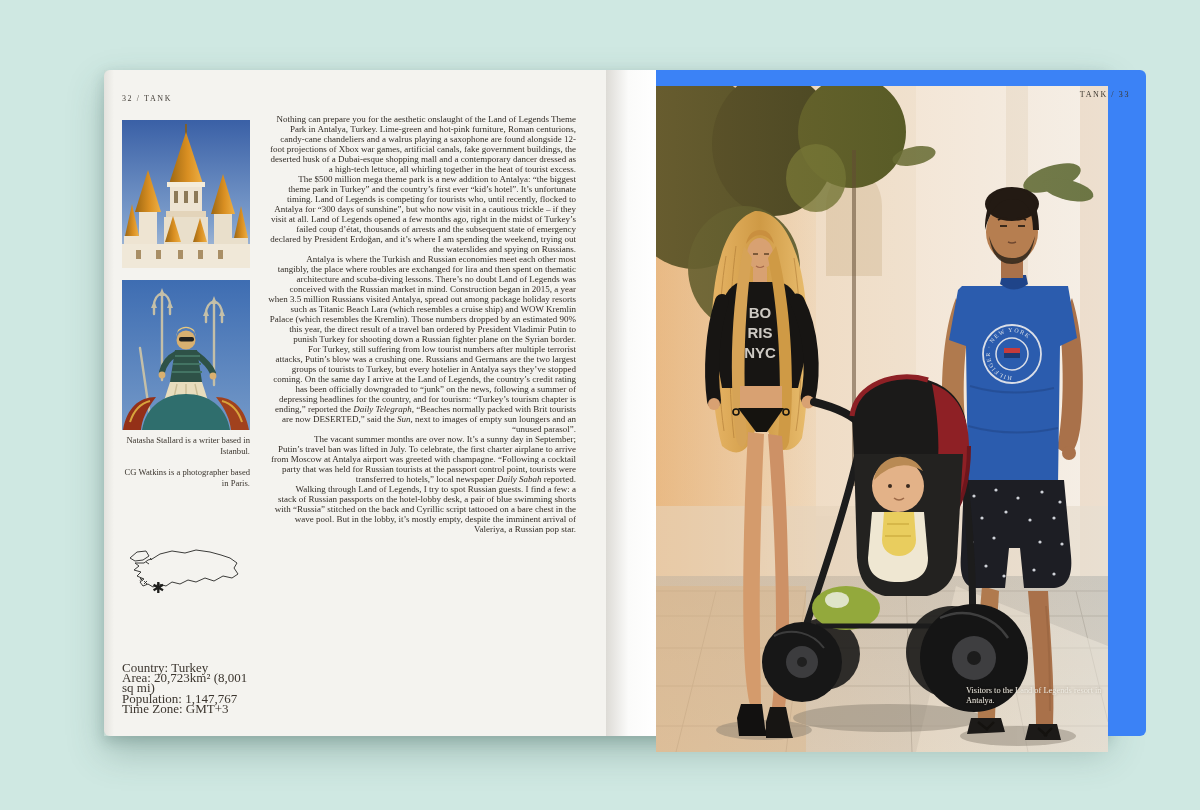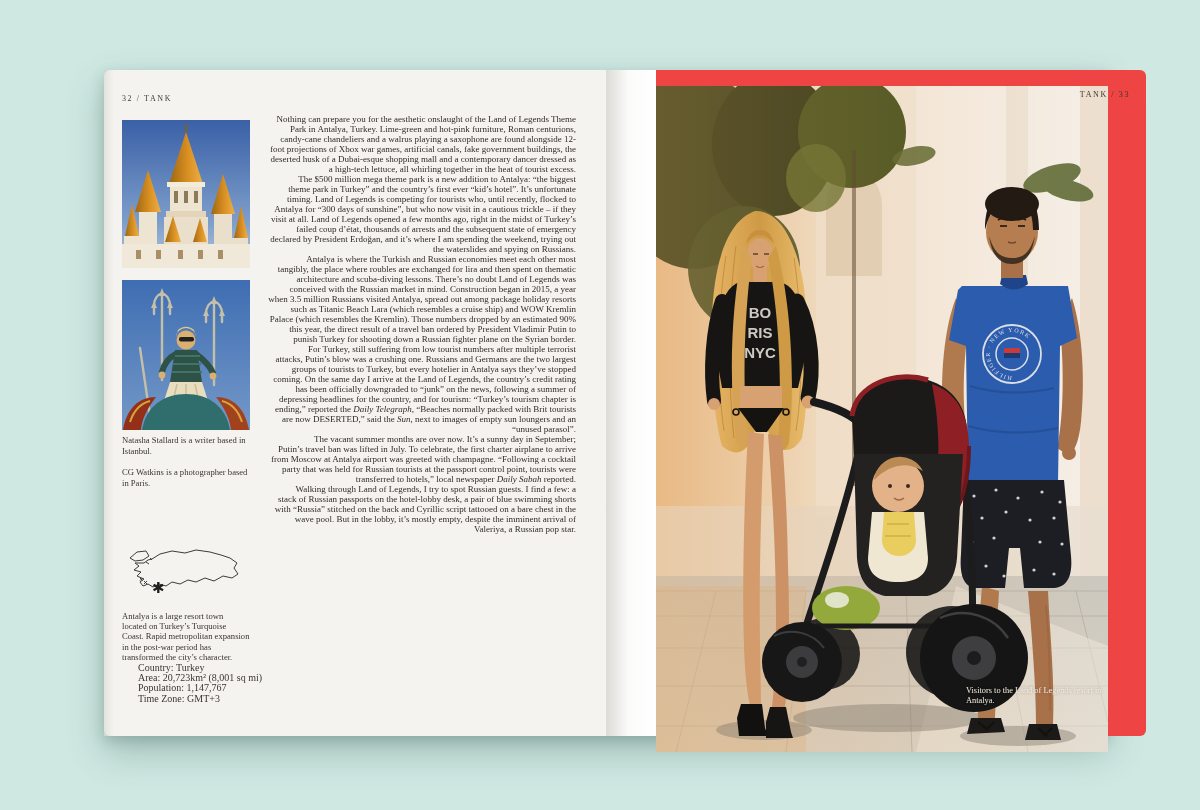--- a/index.html
+++ b/index.html
@@ -8,41 +8,41 @@
 
   .spread { position:absolute; left:104px; top:70px; width:1004px; height:666px;
             box-shadow:0 16px 34px rgba(52,88,80,.30), 0 5px 12px rgba(52,88,80,.22); }
 
   .page { position:absolute; top:0; height:666px; width:540px;border-radius:6px; }
   .page-left { left:0; background:#f4f3ef; }
   .page-left::before { content:''; position:absolute; left:0; top:0; bottom:0; width:10px;
             background:linear-gradient(to right, rgba(150,148,140,.18), rgba(0,0,0,0)); }
   .page-left::after { content:''; position:absolute; right:0; top:0; bottom:0; width:30px;
             background:linear-gradient(to right, rgba(110,108,100,0), rgba(110,108,100,.30)); }
-  .page-right { left:502px; background:#ef4444; }
+  .page-right { left:502px; background:#3b82f6; }
   .gutter { position:absolute; left:0; top:0; bottom:0; width:50px;
             background:linear-gradient(to right, #dddbd6 0, #fbfbfa 45%, #ffffff 100%); }
 
   .folio { position:absolute; font-size:8px; letter-spacing:1.6px; color:#45403a;
            font-family:"Liberation Serif", serif; }
   .folio-left { left:18px; top:24px; }
   .folio-right { right:16px; top:20px; color:#3c372f; z-index:5; }
 
   
   .sidebar { position:absolute; left:18px; top:0; width:128px; height:666px; }
   .side-photo { position:absolute; left:0; width:128px; overflow:hidden; background:#9db4d2; }
   .side-photo svg { display:block; }
   .photo-castle { top:50px; height:148px; }
   .photo-trident { top:210px; height:150px; }
-  .bio { position:absolute; left:0; width:128px; font-size:8.6px; line-height:10.6px; color:#3b352e; }
+  .bio { position:absolute; left:0; width:128px; font-size:8.6px; line-height:10.6px; color:#3b352e;text-align:right; }
   .bio-1 { top:365px; }
   .bio-2 { top:397px; }
   .map-box { position:absolute; left:0; top:473px; width:120px; height:60px; }
   .loc-note { position:absolute; left:0; top:541px; width:128px; font-size:8.6px; line-height:10.2px; color:#3b352e; }
-  .facts { position:absolute; left:0; top:593px; width:128px; font-size:10px; line-height:10.2px; color:#3b352e;margin-left:16px; }
+  .facts { position:absolute; left:0; top:593px; width:128px; font-size:13px; line-height:10.2px; color:#3b352e; }
 
   
   .article { position:absolute; left:164px; top:44px; width:308px; }
   .article p { font-size:9px; line-height:10px; color:#322c26; text-align:right; }
   .article p.indent { text-indent:20px; }
 
   
   .photo-wrap { position:absolute; left:50px; top:16px; width:452px; height:666px; overflow:hidden; }
   .photo-wrap svg { display:block; }
   .photo-caption { position:absolute; left:310px; top:600px; width:140px;
@@ -155,21 +155,20 @@
             <path d="M24,19 l3,2 M28,15 l2,2"></path>
           </g>
           <g stroke="#2c2c2a" stroke-width="0.9">
             <path d="M22,38 l3,3 M25,38 l-3,3"></path>
             <path d="M18,35 l2.6,2.6 M20.6,35 l-2.6,2.6"></path>
           </g>
           <text x="30" y="50" font-size="15" fill="#1e1e1c">✱</text>
         </svg>
       </div>
 
-      <p class="loc-note">Antalya is a large resort town located on Turkey’s Turquoise Coast. Rapid metropolitan expansion in the post-war period has transformed the city’s character.</p>
 
       <div class="facts">
         <div>Country: Turkey</div>
         <div>Area: 20,723km² (8,001 sq mi)</div>
         <div>Population: 1,147,767</div>
         <div>Time Zone: GMT+3</div>
       </div>
     </aside>
 
     <main class="article">

